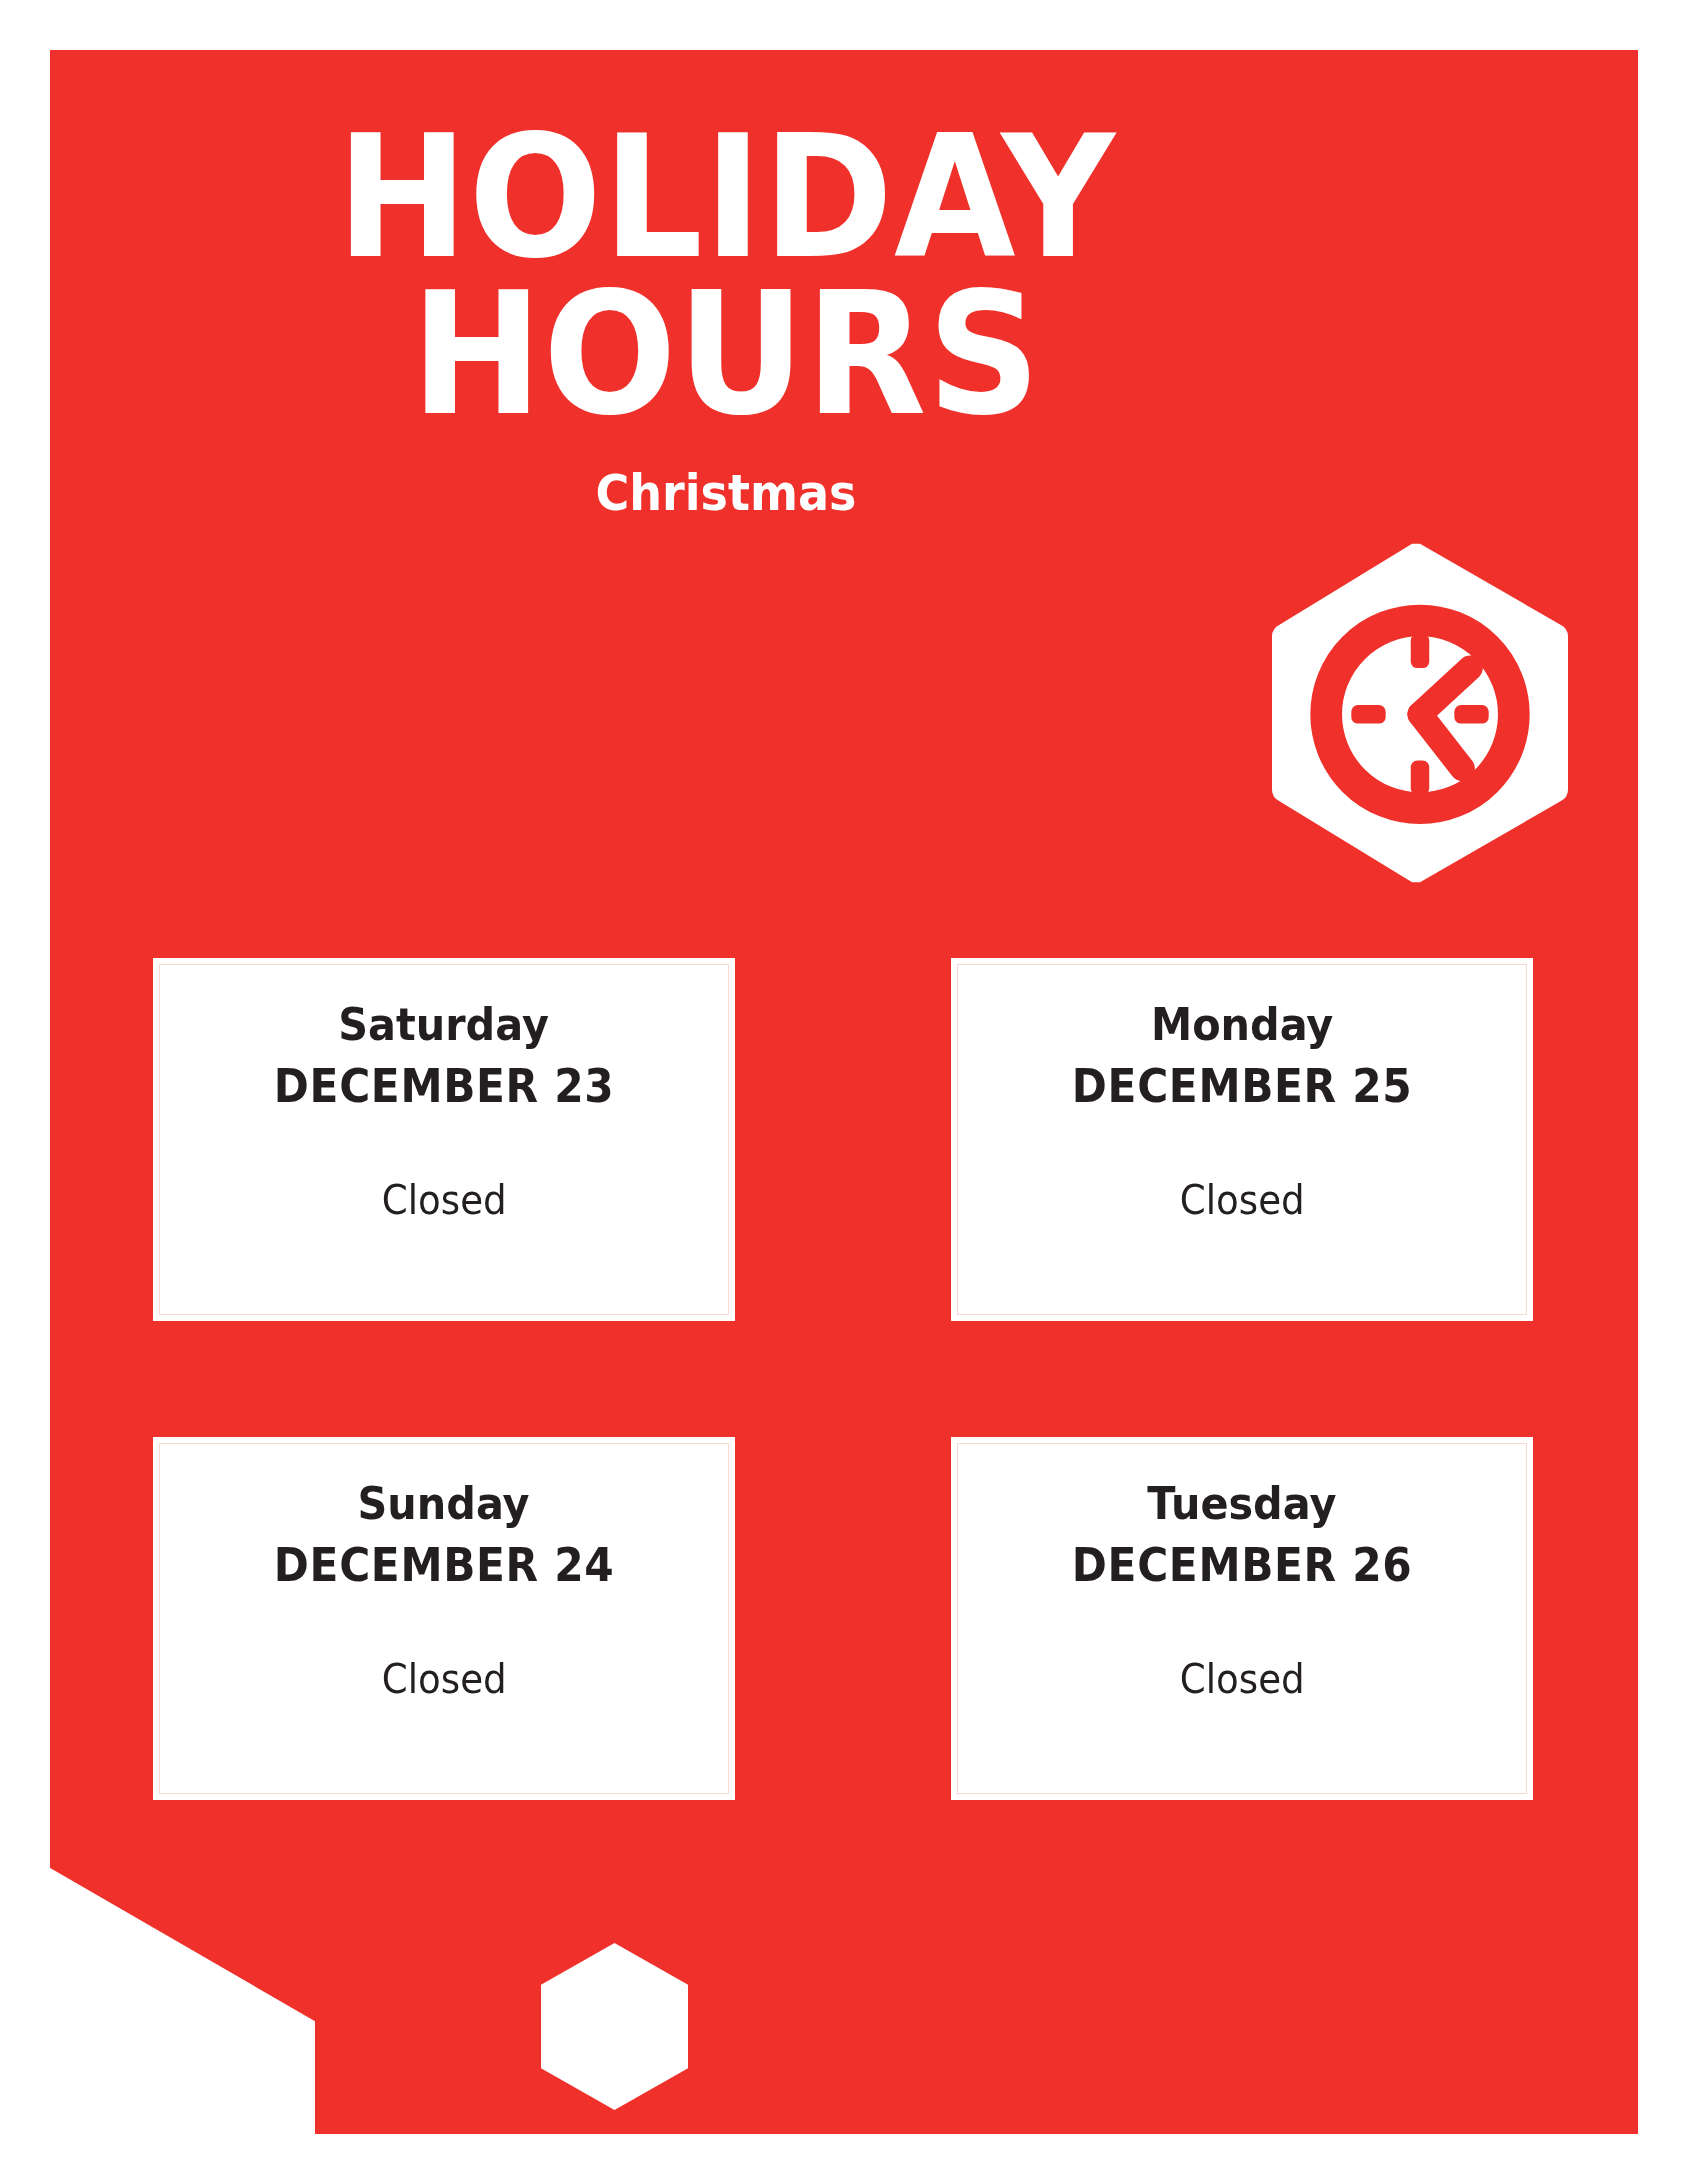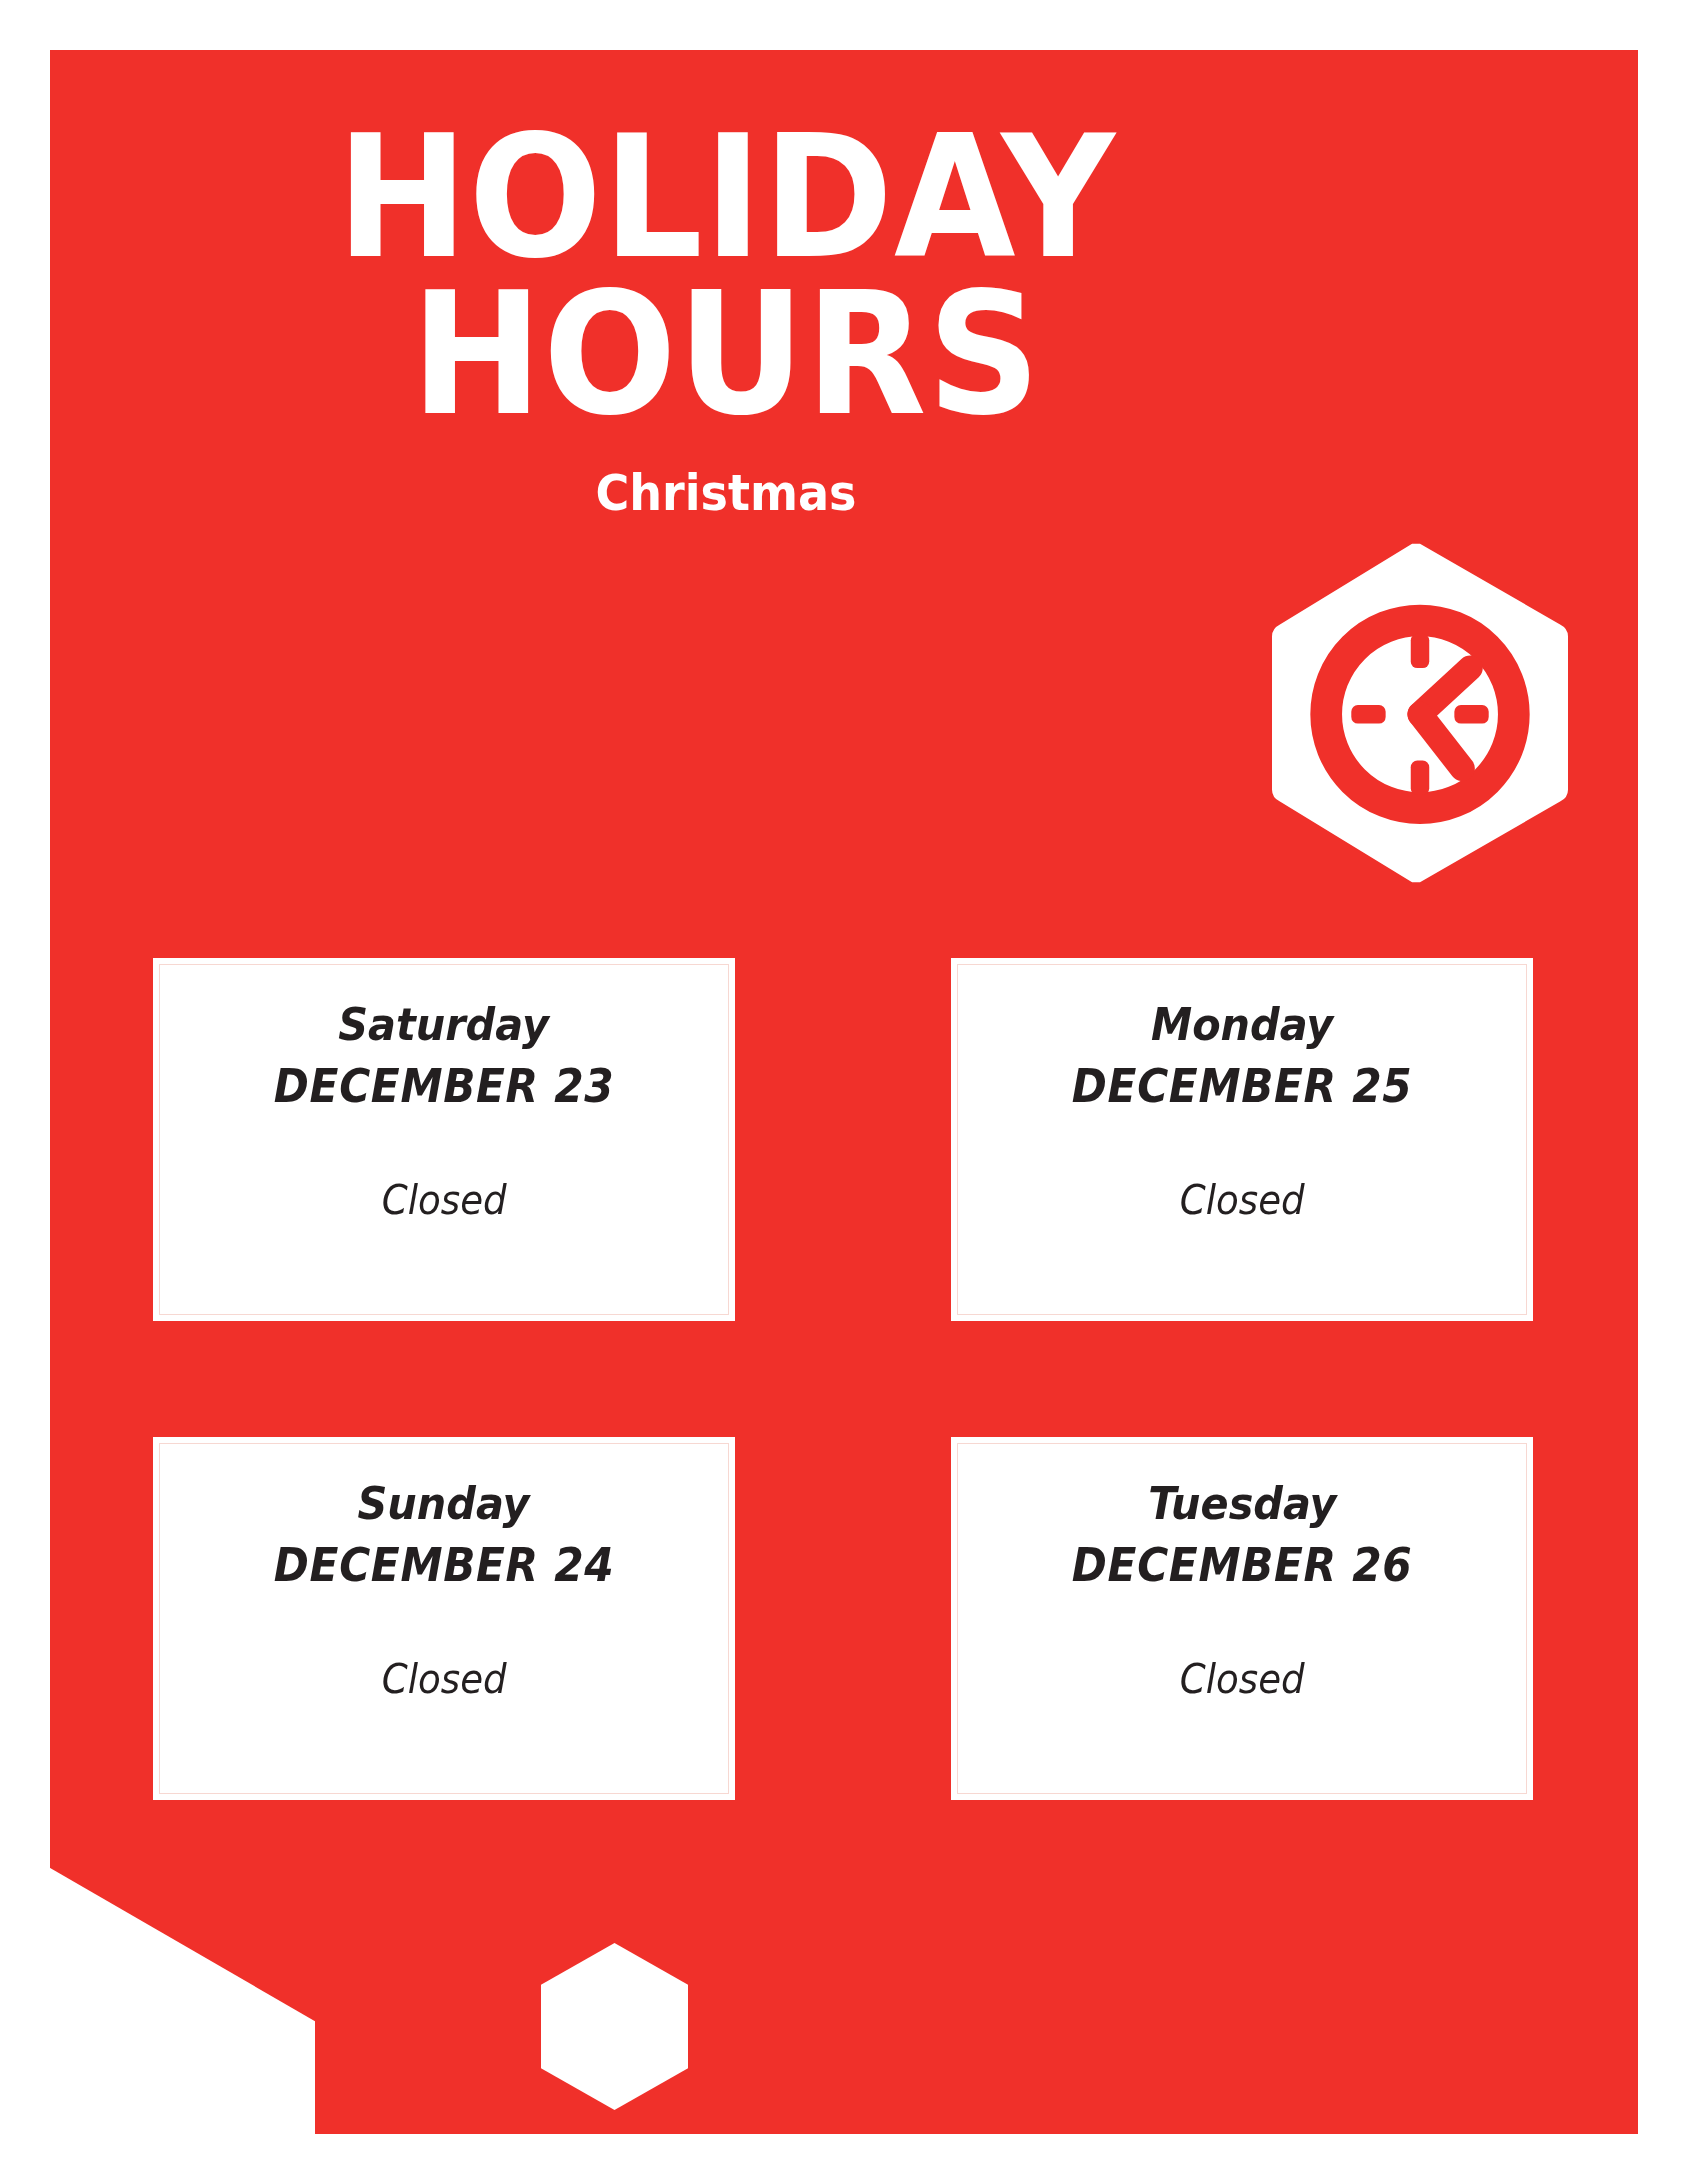--- a/index.html
+++ b/index.html
@@ -113,21 +113,20 @@
   }
 
   .card {
     position: relative;
     background: #ffffff;
     box-sizing: border-box;
     display: flex;
     flex-direction: column;
     align-items: center;
     padding-top: 41px;
-    font-style: italic;
   }
   
   .card::after {
     content: "";
     position: absolute;
     left: 6px;
     top: 6px;
     right: 6px;
     bottom: 6px;
     border: 1.3px solid #F7D8D2;

